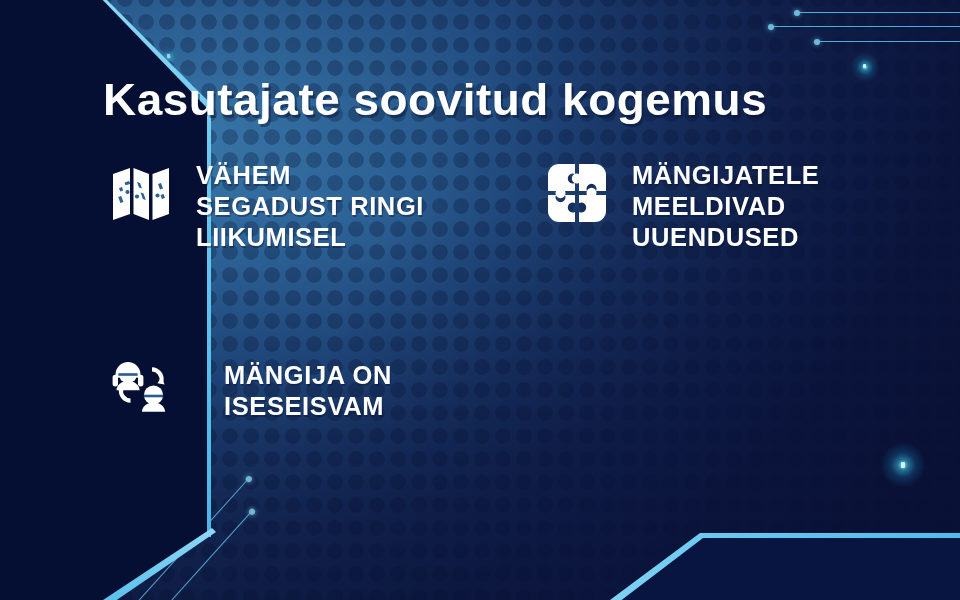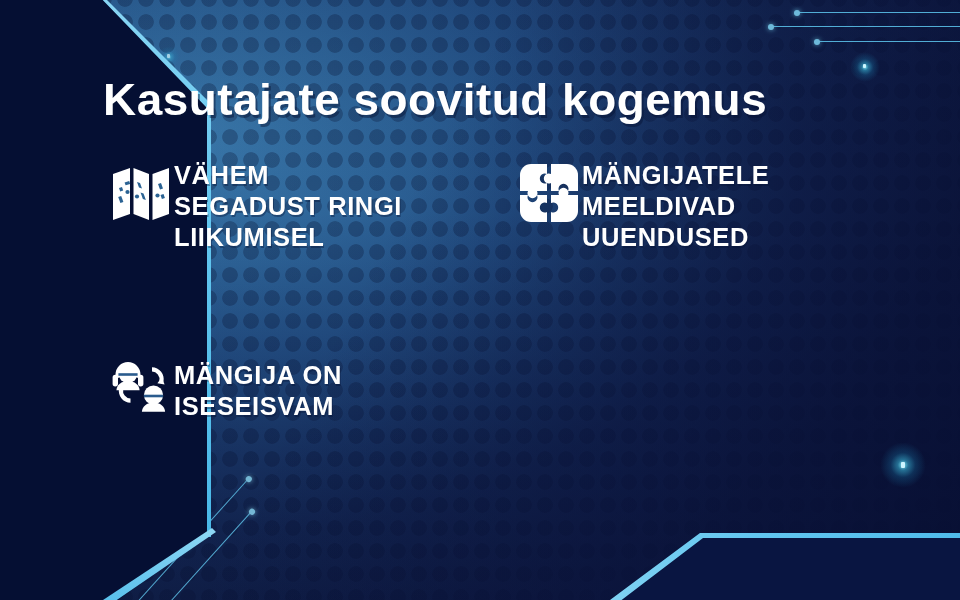--- a/index.html
+++ b/index.html
@@ -161,21 +161,21 @@
     white-space: nowrap;
     transform: scaleX(1.02);
     transform-origin: left center;
   }
 
   
   .feature {
     position: absolute;
     display: flex;
     align-items: flex-start;
-    gap: 0;
+    gap: 22px;
   }
   .feature .ico {
     flex: 0 0 auto;
     width: 66px;
     height: 66px;
     display: flex;
     align-items: center;
     justify-content: center;
   }
   .feature .ico svg { display: block; }
@@ -185,24 +185,24 @@
     font-weight: 700;
     color: #ffffff;
     letter-spacing: .6px;
     text-transform: uppercase;
     text-shadow: 1px 2px 0 rgba(6,18,52,.38);
     white-space: pre-line;
     transform: scaleX(1.0);
   }
 
   #f1 { left: 108px; top: 160px; }
-  #f2 { left: 516px; top: 160px; justify-content: flex-end; }
+  #f2 { left: 544px; top: 160px; justify-content: flex-end; }
   #f3 { left: 108px; top: 352px; }
   #f4 { left: 528px; top: 334px; }
-  #f3 .feature-body { padding-top: 8px; }
+  #f3 .feature-body { padding-top: 8px; margin-left: 28px; }
 </style>
 </head>
 <body>
 
 <div id="stage">
 
   <div class="bg-base"></div>
   <div class="bg-dots"></div>
   <div class="bg-vignette"></div>
 

